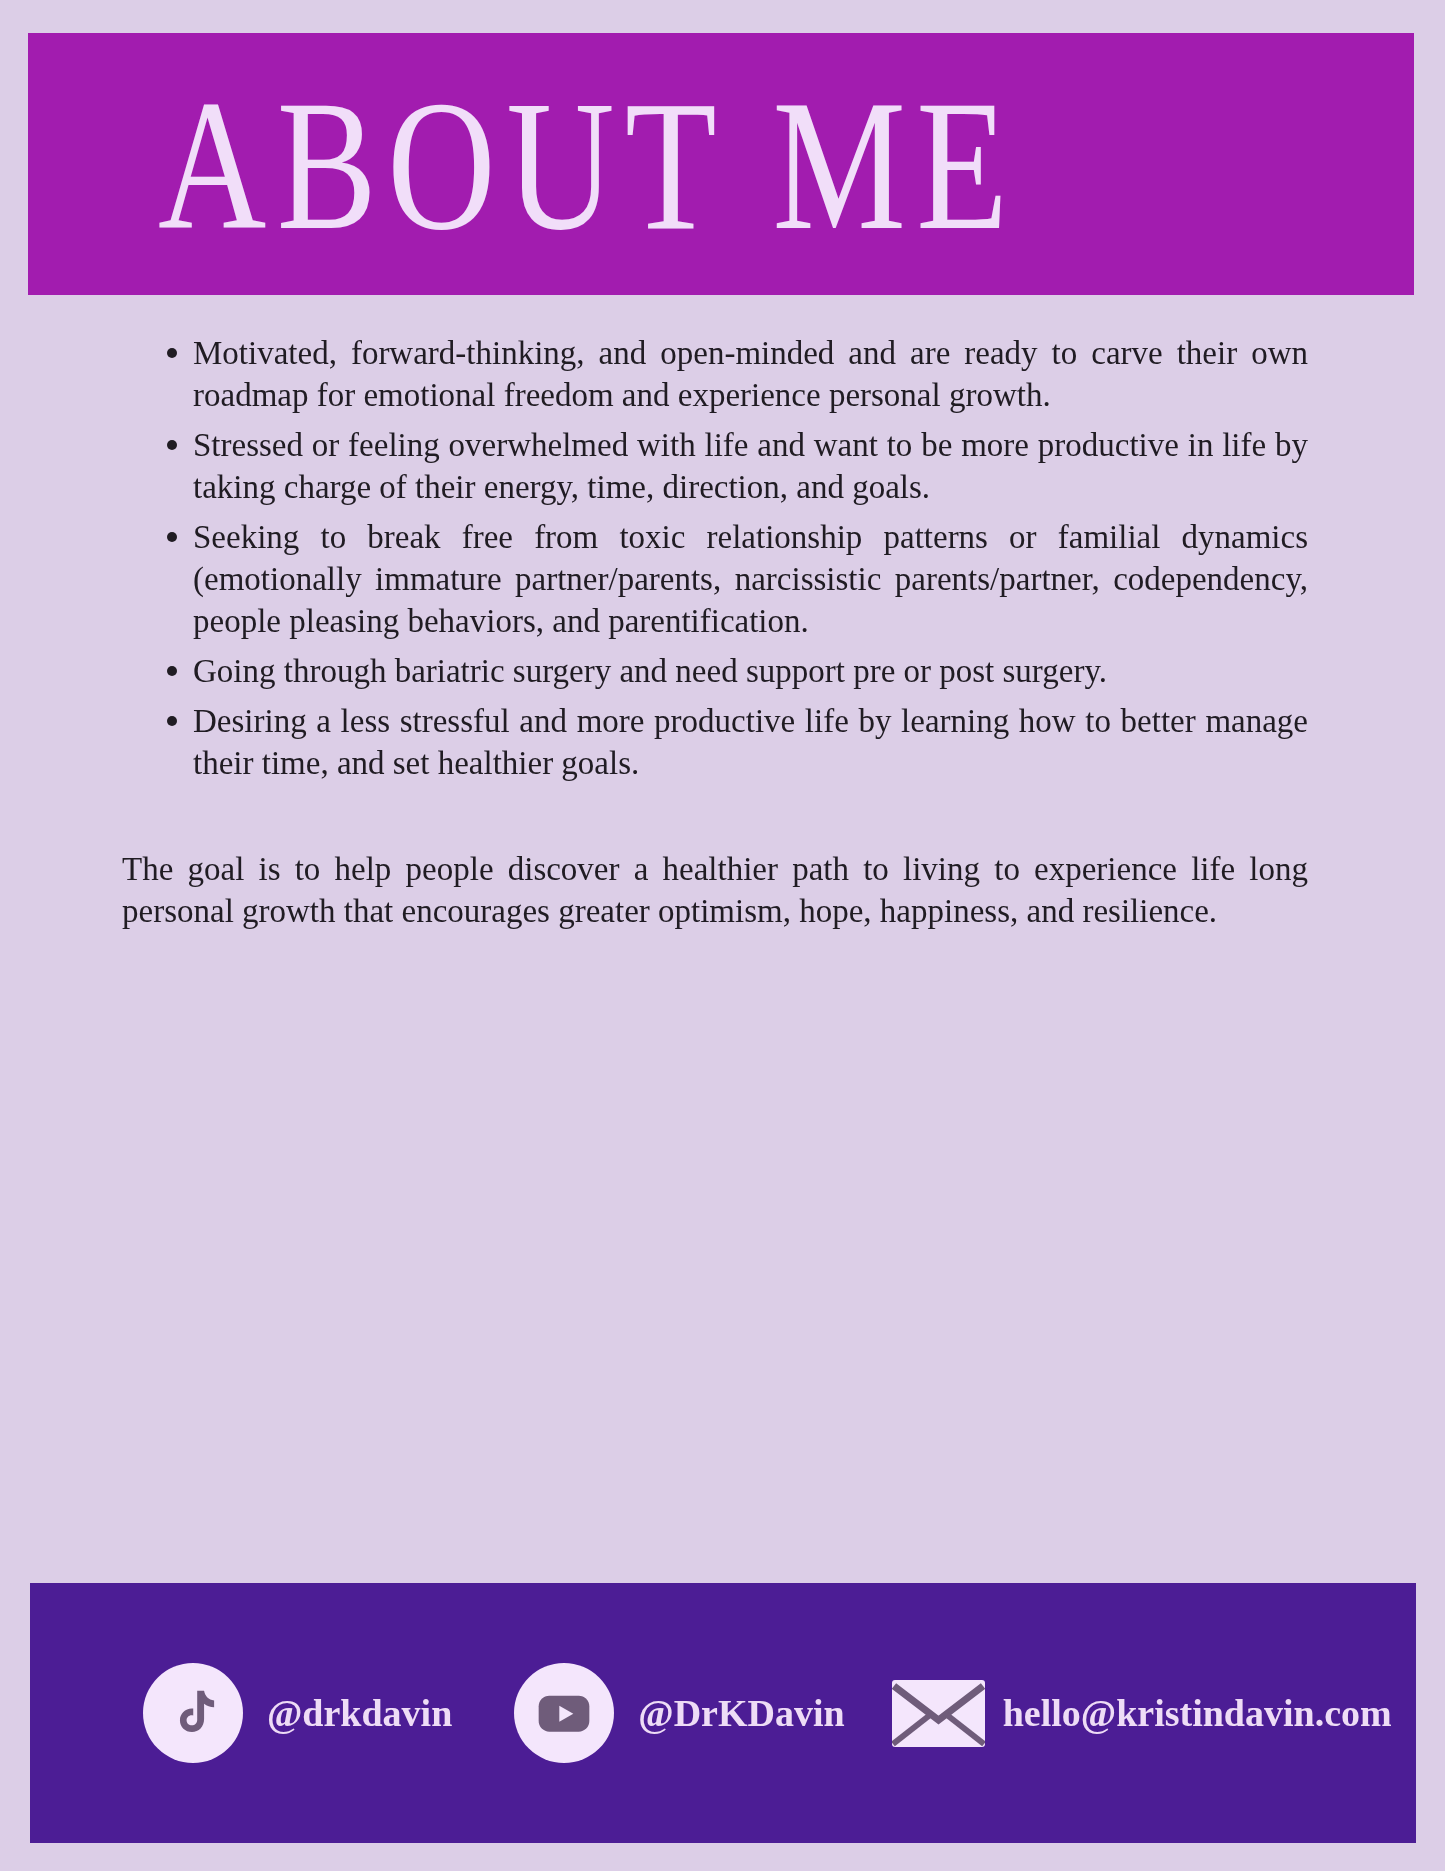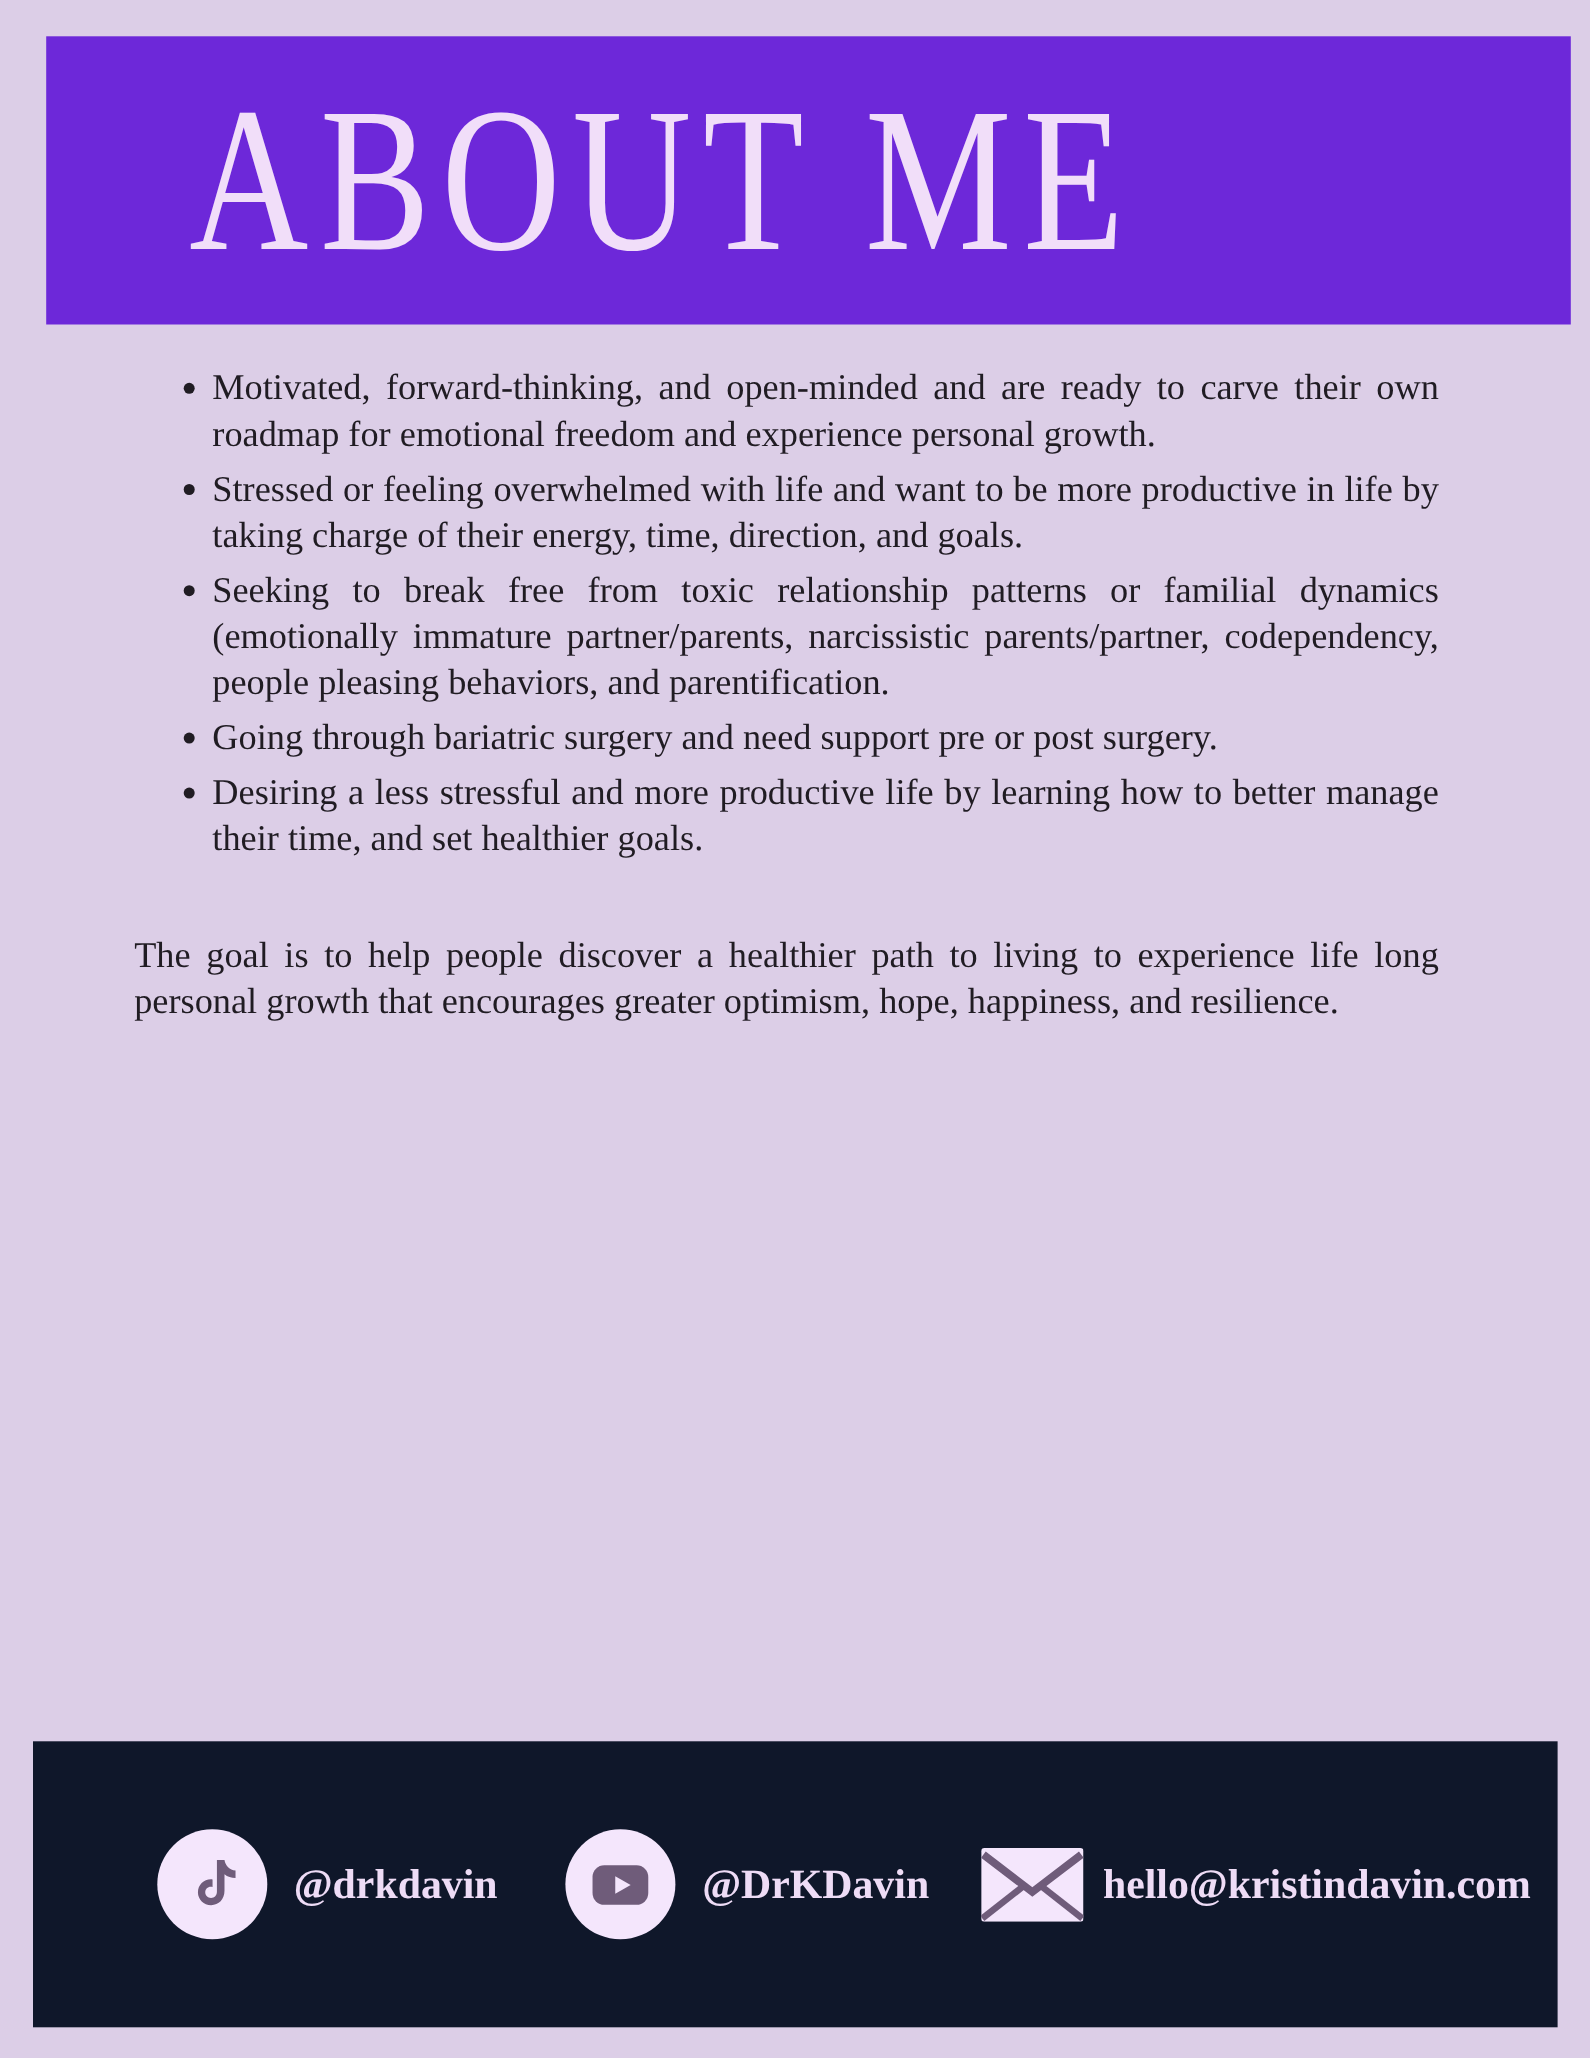--- a/index.html
+++ b/index.html
@@ -9,22 +9,22 @@
     font-family:"Liberation Serif", serif;
     -webkit-font-smoothing:antialiased;
   }
   .page{
     position:relative;width:1445px;height:1871px;
     background:#dccee7;overflow:hidden;
   }
 
   
   .banner{
-    position:absolute;left:42px;top:33px;width:1386px;height:262px;
-    background:#6d28d9;
+    position:absolute;left:28px;top:33px;width:1386px;height:262px;
+    background:#a21caf;
   }
   .banner h1{
     position:absolute;left:130px;top:0;height:262px;margin:0;
     display:flex;align-items:center;
     font-weight:400;
     font-size:150px;
     letter-spacing:0.07em;
     color:#f1def9;
     white-space:nowrap;
   }
@@ -62,21 +62,21 @@
     margin:104px 0 0 0;
     text-align:justify;
   }
   .para.second{
     margin-top:64px;
   }
 
   
   .footer{
     position:absolute;left:30px;top:1583px;width:1386px;height:260px;
-    background:#0f172a;
+    background:#4c1d95;
     display:flex;align-items:center;
   }
   .f-item{
     display:flex;align-items:center;
     cursor:pointer;
   }
   .f-item.tiktok{margin-left:113px;}
   .f-item.youtube{margin-left:62px;}
   .f-item.email{margin-left:47px;}
   .circle{

